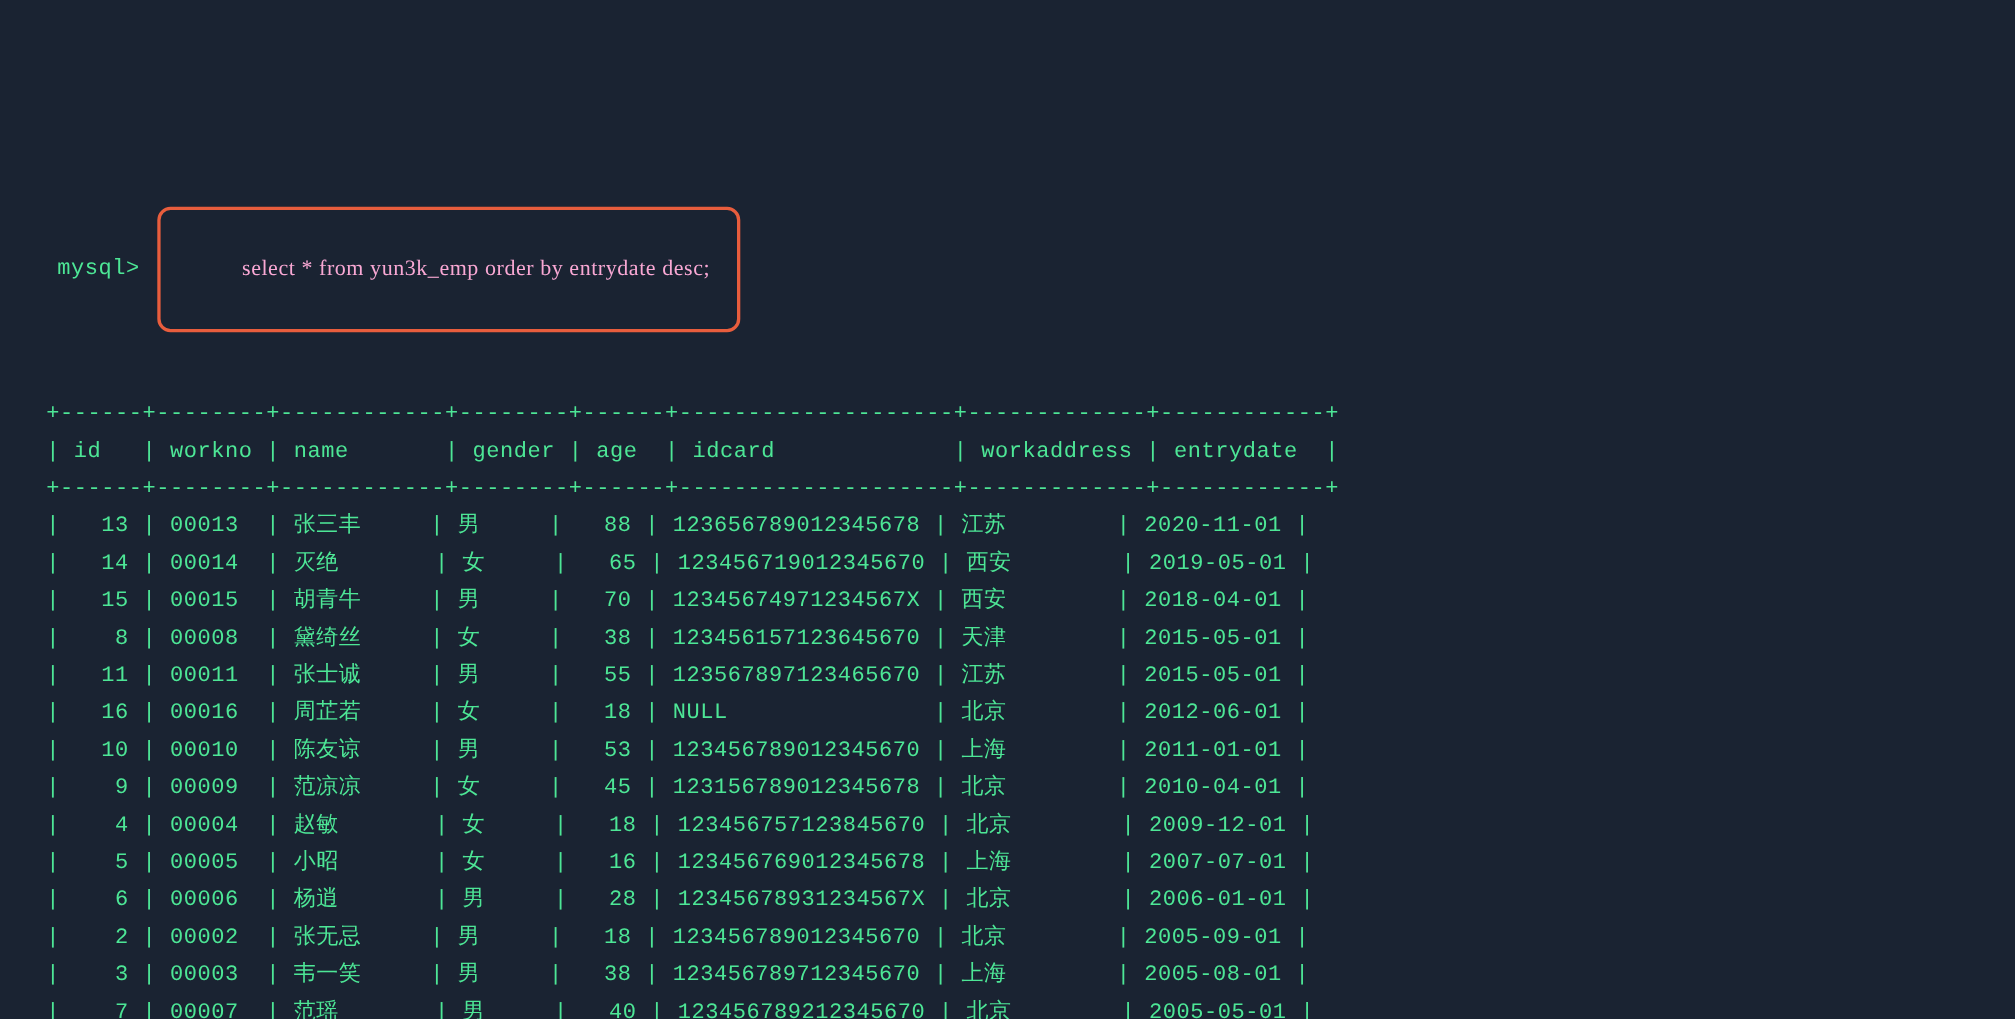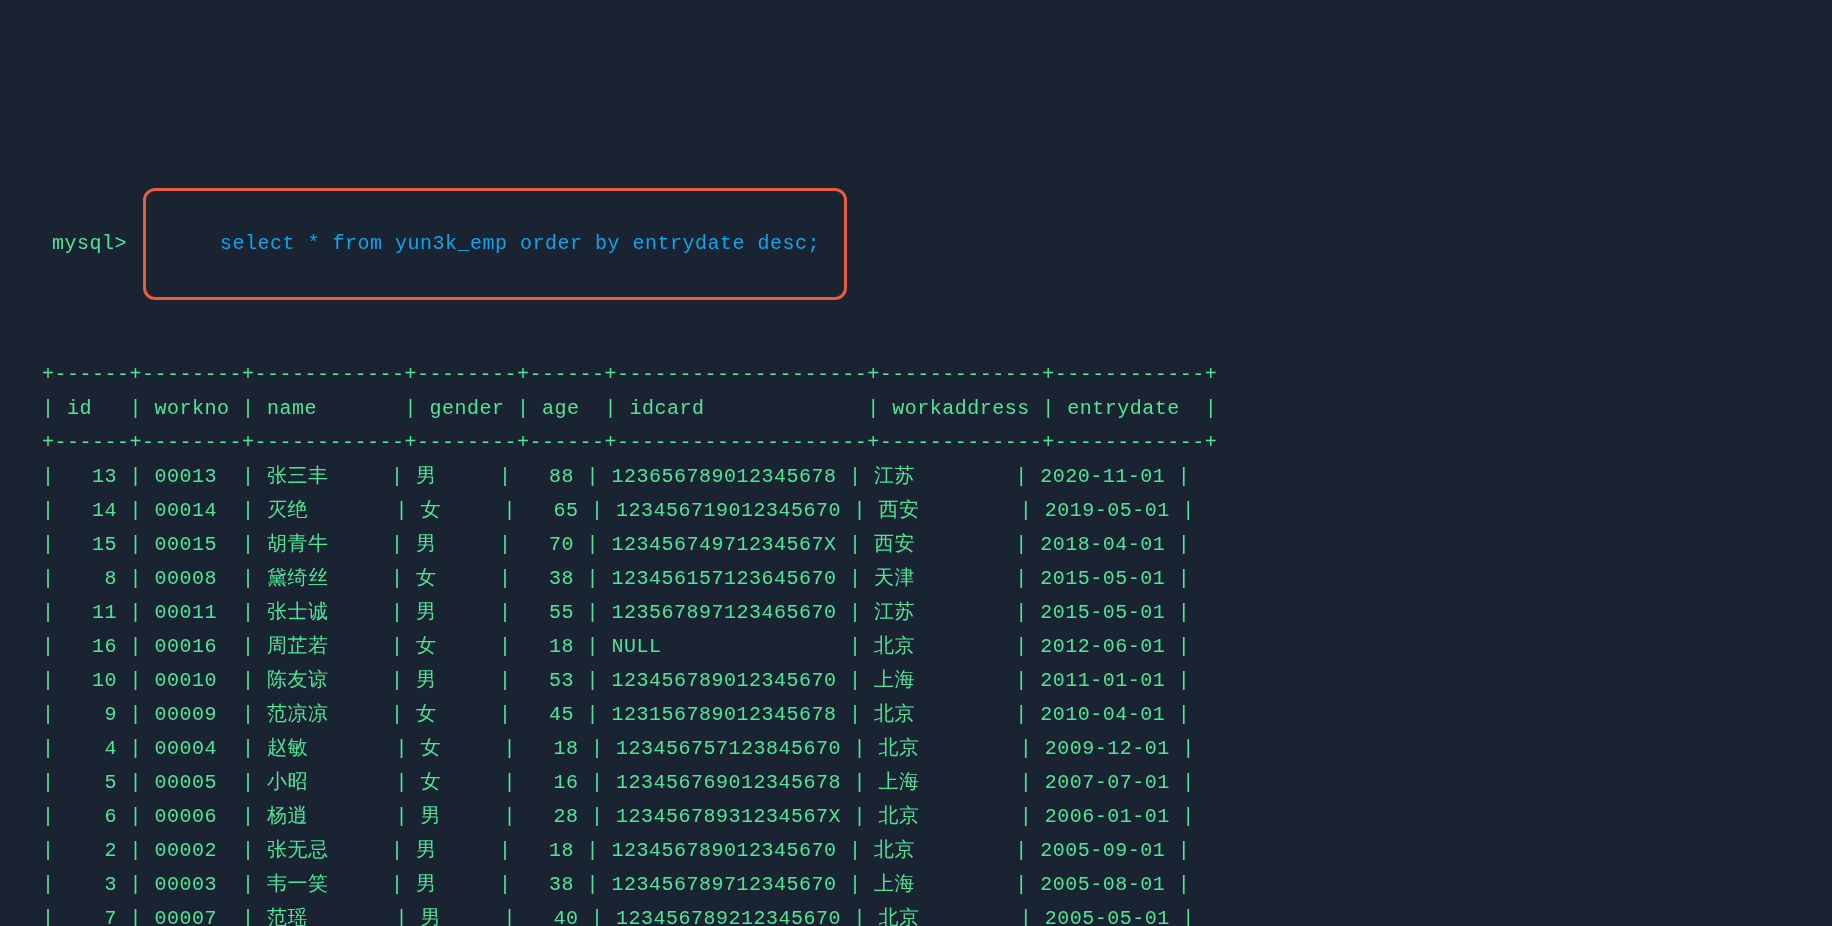--- a/index.html
+++ b/index.html
@@ -26,21 +26,22 @@
       color: #4de696;
     }
     .highlight-box {
       border: 3px solid #e85d3d;
       border-radius: 12px;
       padding: 2px 14px;
       margin-left: 6px;
       display: inline-block;
     }
     .query {
-      color: #0ea5e9;
+      color: #f9a8d4;
+      font-family: Liberation Serif, serif;
     }
     .table-output {
       color: #4de696;
     }
   </style>
 </head>
 <body>
 
 
 

